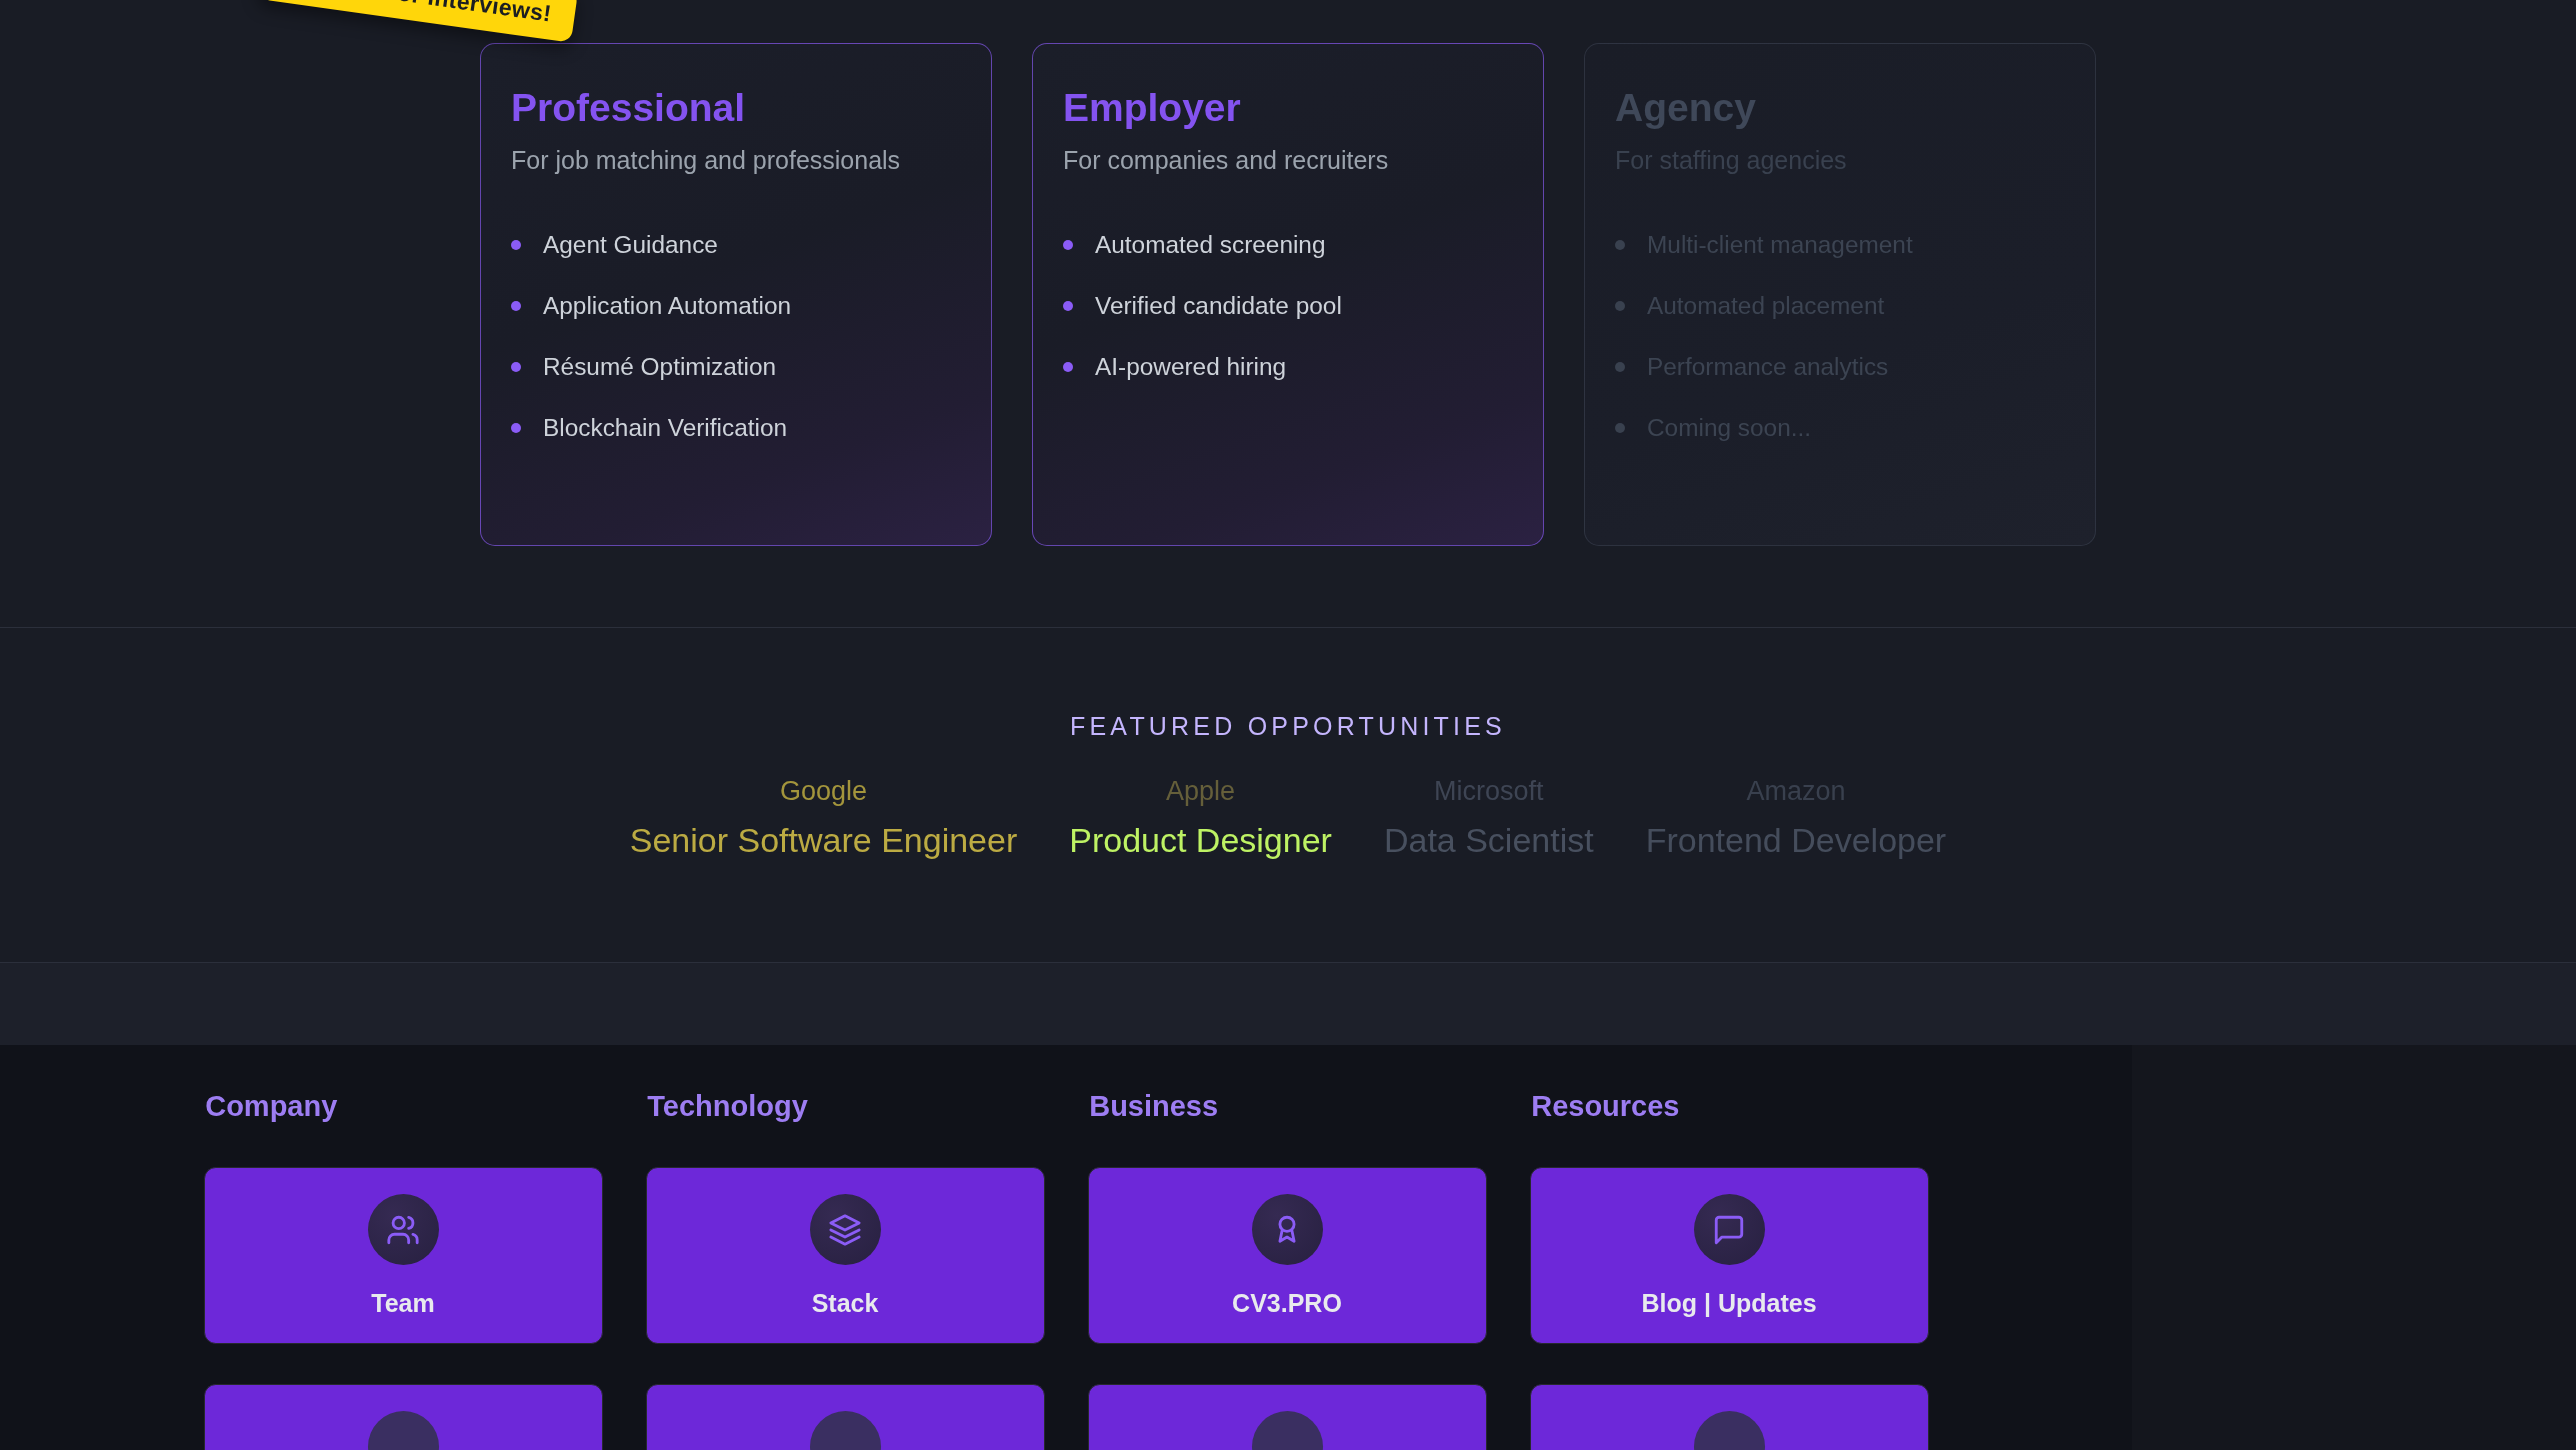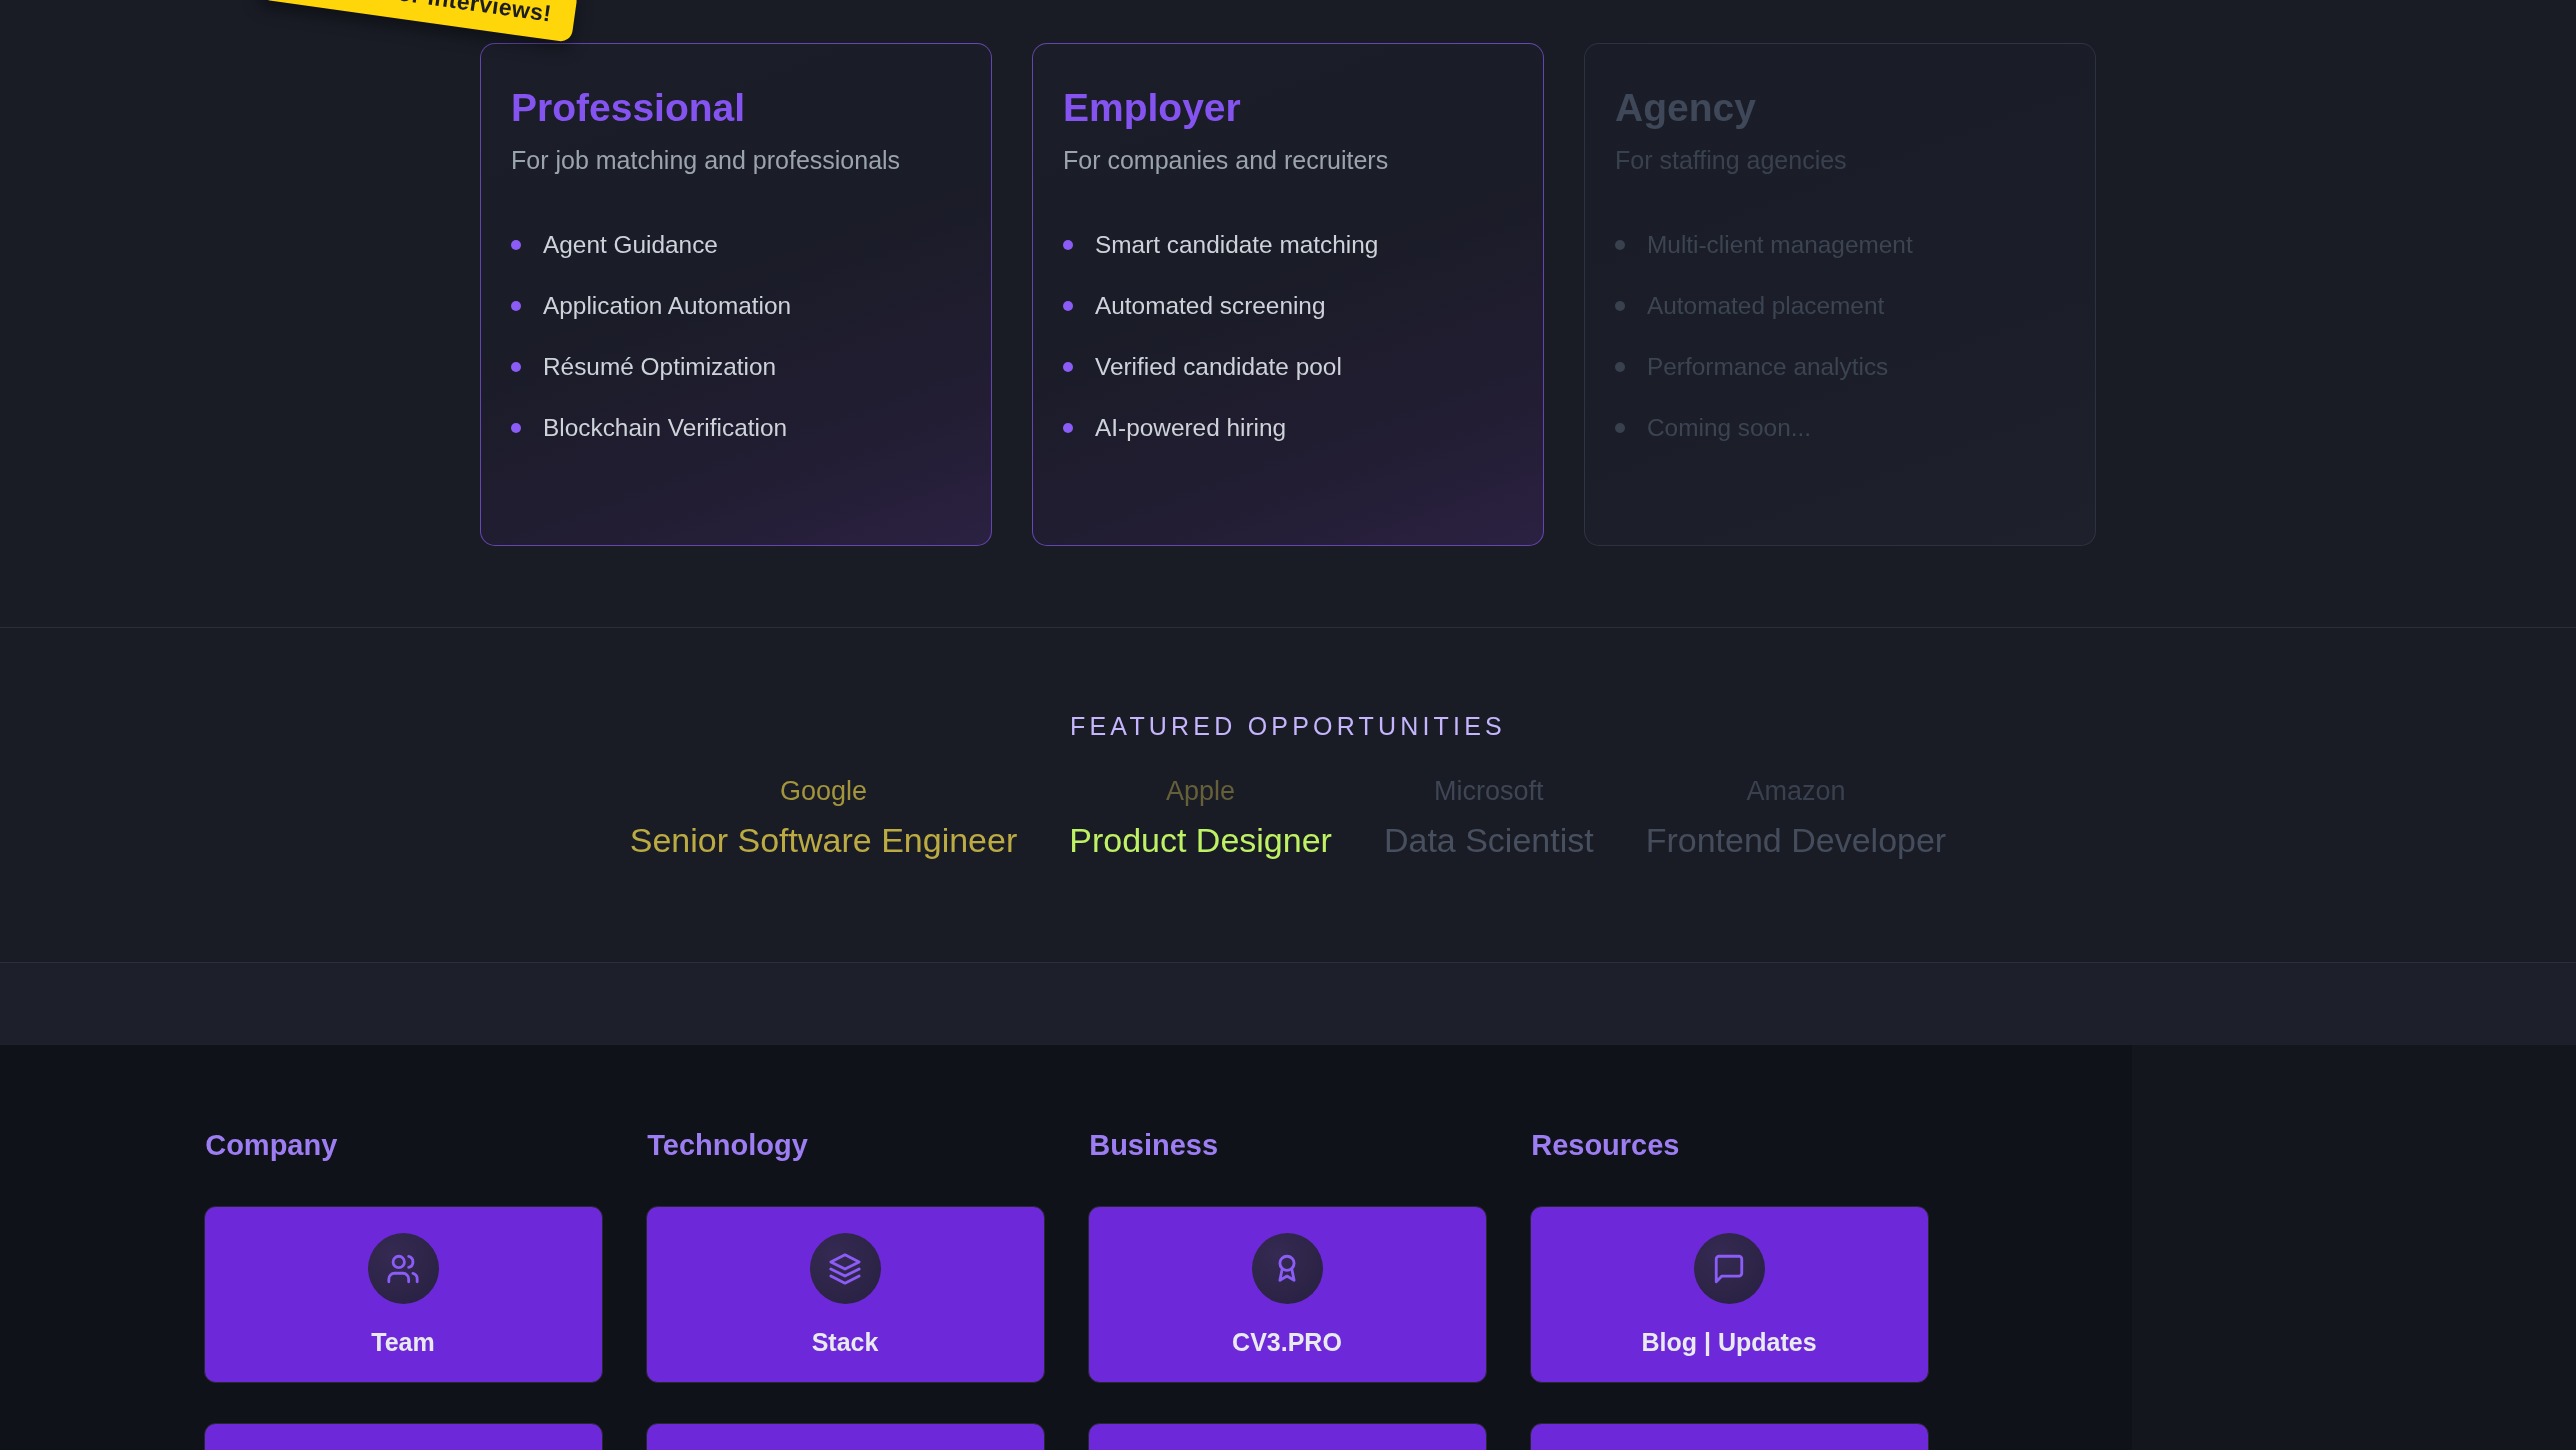--- a/index.html
+++ b/index.html
@@ -36,21 +36,21 @@
     font-weight:400;margin:0;}
   .jobs-row{display:flex;justify-content:center;align-items:flex-start;gap:52px;margin-top:35px;}
   .job{text-align:center;cursor:pointer;}
   .job-company{font-size:27px;margin-bottom:13.5px;}
   .job-role{font-size:34px;}
 
   
   .section-band{width:2576px;height:82px;background:#1d202a;}
 
   
-  .footer{width:2132px;height:406px;background:#101219;padding-top:84px;overflow:hidden;}
+  .footer{width:2132px;height:406px;background:#101219;padding-top:45px;overflow:hidden;}
   .footer-grid{width:1725px;margin:0 auto;display:grid;
     grid-template-columns:repeat(4,399px);column-gap:43px;}
   .f-heading{font-size:29px;font-weight:700;color:#9d7df2;margin:0 0 44px 1.7px;}
   .f-card{width:399px;height:177px;border-radius:11.8px;background:#6d28d9;
     border:0.8px solid #27282e;display:flex;flex-direction:column;align-items:center;
     justify-content:flex-start;padding-top:26px;cursor:pointer;}
   .f-card + .f-card{margin-top:40px;}
   .icon-circle{width:71px;height:71px;border-radius:50%;
     background:radial-gradient(circle at 35% 30%,#352a52,#272040);
     display:flex;align-items:center;justify-content:center;}
@@ -89,24 +89,20 @@
           </li>
       </ul>
     </div>
 
     <div class="plan-card">
       <h2 class="plan-title">Employer</h2>
       <p class="plan-sub">For companies and recruiters</p>
       <ul class="plan-features">
         <li>
             <span class="dot"></span>
-            <span>Smart candidate matching</span>
-          </li>
-        <li>
-            <span class="dot"></span>
             <span>Automated screening</span>
           </li>
         <li>
             <span class="dot"></span>
             <span>Verified candidate pool</span>
           </li>
         <li>
             <span class="dot"></span>
             <span>AI-powered hiring</span>
           </li>

